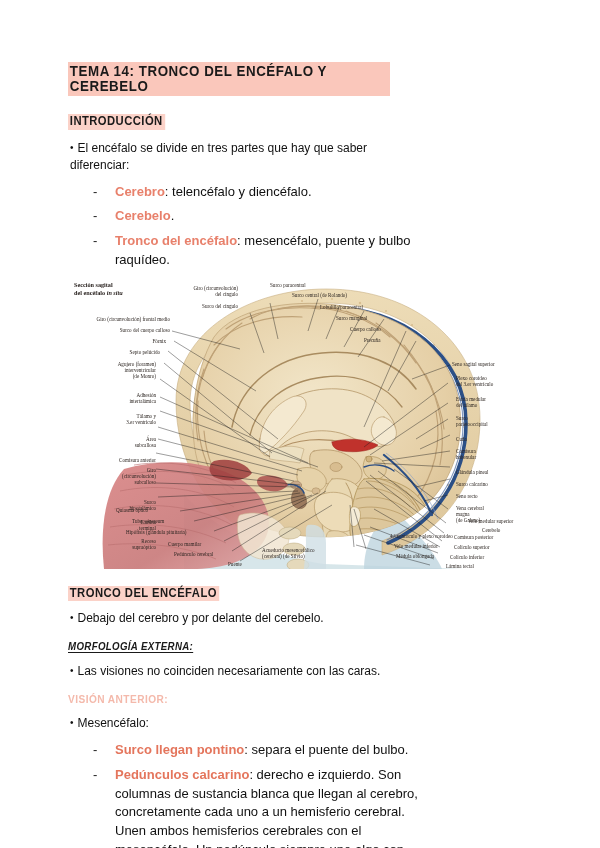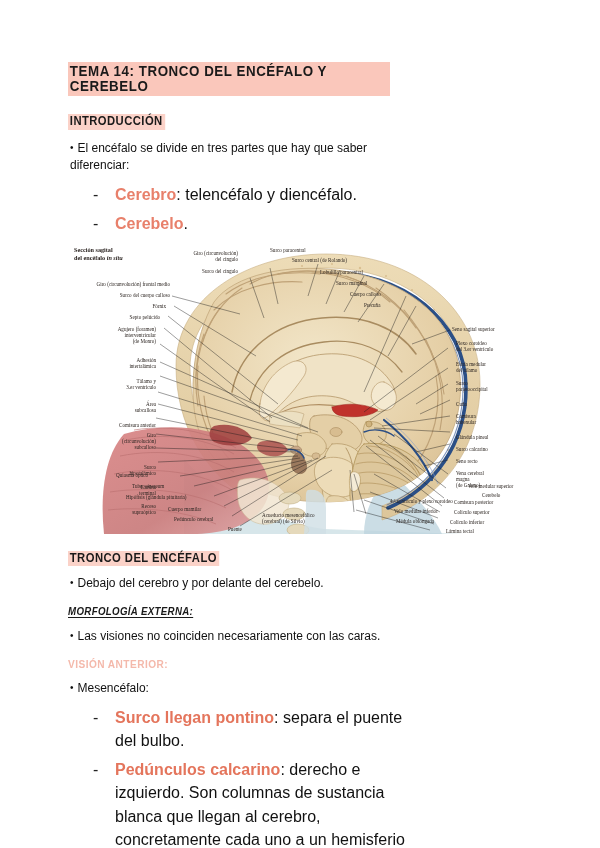--- a/index.html
+++ b/index.html
@@ -87,21 +87,21 @@
     color: #111;
   }
   .bullet::before {
     content: "\2022";
     margin-right: 4px;
     font-size: 10px;
     vertical-align: 1px;
   }
   .dashlist { margin: 0 0 9px 0; padding: 0; list-style: none; }
   .dashlist li {
-    font-size: 16px;
+    font-size: 13px;
     line-height: 1.45;
     color: #111;
     position: relative;
     padding-left: 47px;
     margin-bottom: 6px;
   }
   .dashlist li::before {
     content: "-";
     position: absolute;
     left: 25px;
@@ -151,20 +151,21 @@
   <div class="h-main">TEMA 14: TRONCO DEL ENCÉFALO Y CEREBELO</div>
 
   
   <div class="h-sub">INTRODUCCIÓN</div>
 
   <p class="bullet">El encéfalo se divide en tres partes que hay que saber diferenciar:</p>
 
   <ul class="dashlist">
     <li><span class="kw">Cerebro</span><span>: telencéfalo y diencéfalo.</span></li>
     <li><span class="kw">Cerebelo</span><span>.</span></li>
+    <li><span class="kw">Tronco del encéfalo</span><span>: mesencéfalo, puente y bulbo raquídeo.</span></li>
   </ul>
 
   
   <div class="figure">
 
     <svg width="478" height="290" viewBox="0 0 478 290">
       <defs>
         <radialGradient id="gcortex" cx="45%" cy="40%" r="70%">
           <stop offset="0%" stop-color="#f2e6c9"></stop>
           <stop offset="70%" stop-color="#e5cfa6"></stop>

